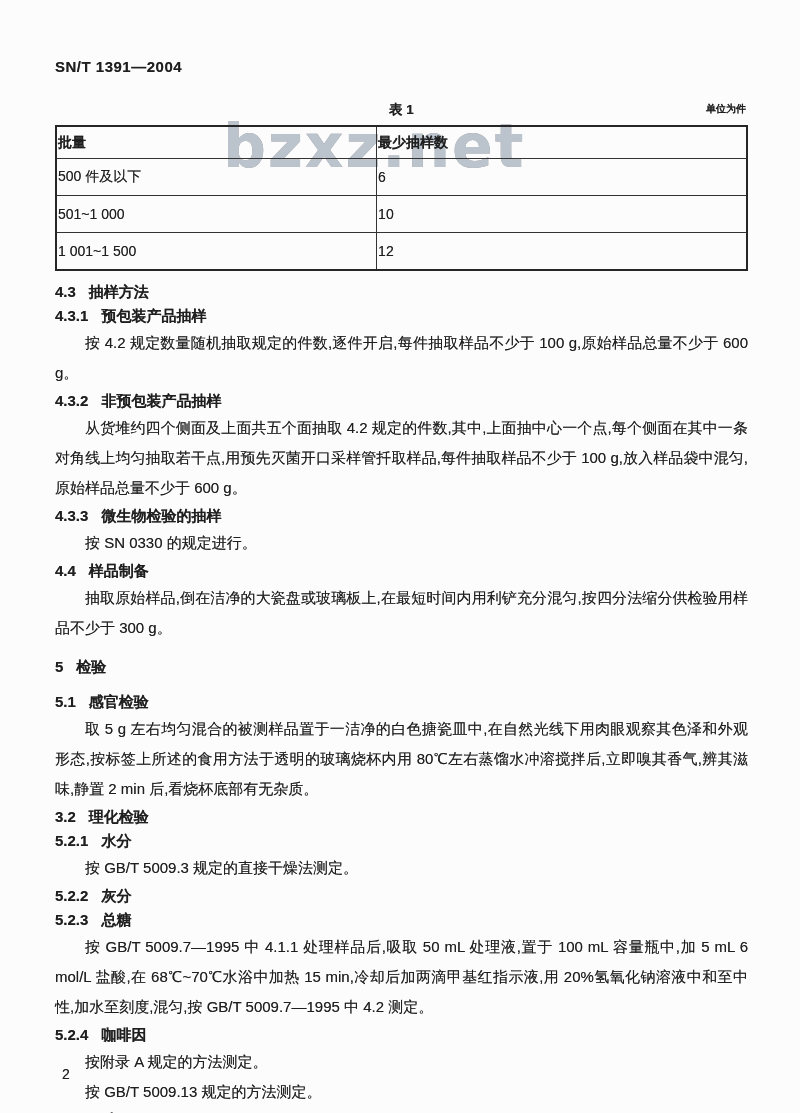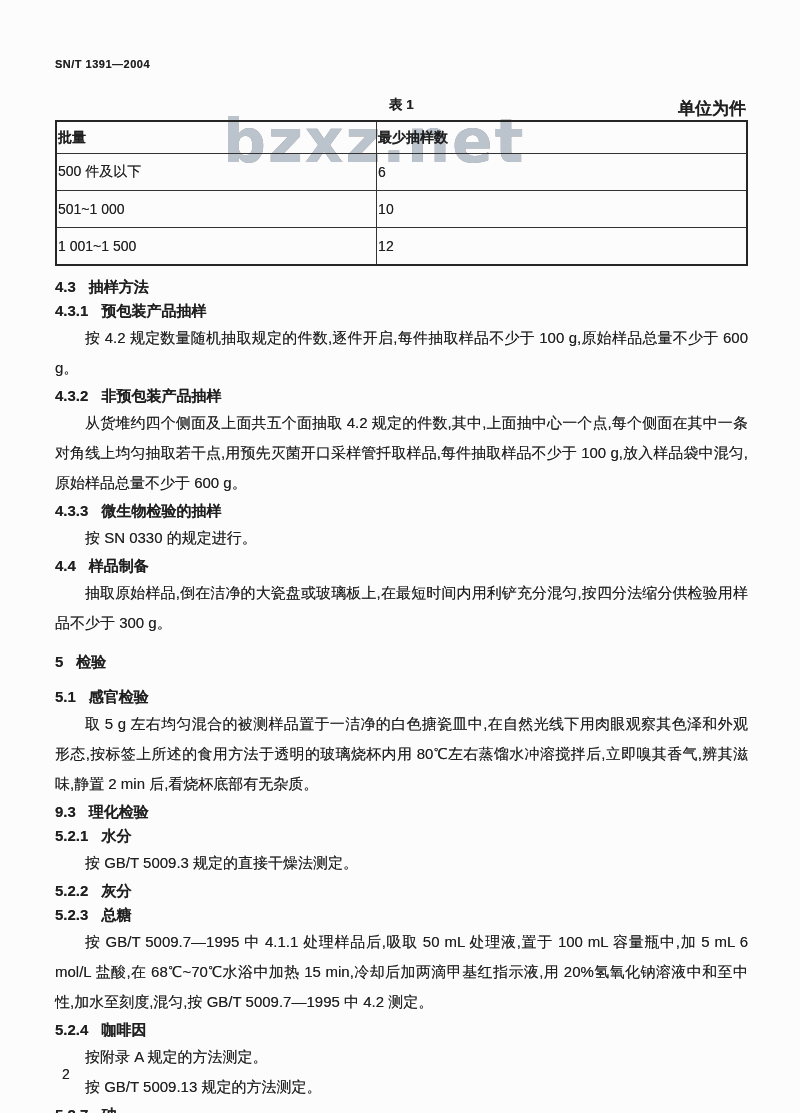--- a/index.html
+++ b/index.html
@@ -8,31 +8,31 @@
     width:800px;height:1113px;
     background:#fcfcfc;
     font-family:"Liberation Sans", sans-serif;
     color:#1f1f1f;
     overflow:hidden;
     box-sizing:border-box;
     padding:58px 52px 0 55px;
     text-shadow:0 0 0.5px rgba(40,40,40,0.65);
   }
   .doc-header{
-    font-size:11px;font-weight:bold;letter-spacing:0.5px;
+    font-size:15px;font-weight:bold;letter-spacing:0.5px;
   }
   .caption-row{
     position:relative;margin-top:26px;height:20px;font-size:13.5px;
   }
   .caption-row .caption{
     position:absolute;left:50%;transform:translateX(-50%);
     font-weight:bold;
   }
   .caption-row .unit{
-    position:absolute;right:2px;top:1px;font-weight:bold;font-size:17px;
+    position:absolute;right:2px;top:1px;font-weight:bold;font-size:10px;
   }
   .table-wrap{position:relative;margin-top:4px;}
   .watermark{
     position:absolute;left:168px;top:-14px;z-index:0;
     font-size:60px;font-weight:800;letter-spacing:2px;
     color:#aab4c0;opacity:0.78;
     font-family:"DejaVu Sans", sans-serif;
     user-select:none;
   }
   table.doc-table{
@@ -145,21 +145,21 @@
 
     <div class="sec">
       <div class="sec-h lvl2">
         <span class="sec-num">5.1</span><span class="sec-title">感官检验</span>
       </div>
       <p class="sec-p">取 5 g 左右均匀混合的被测样品置于一洁净的白色搪瓷皿中,在自然光线下用肉眼观察其色泽和外观形态,按标签上所述的食用方法于透明的玻璃烧杯内用 80℃左右蒸馏水冲溶搅拌后,立即嗅其香气,辨其滋味,静置 2 min 后,看烧杯底部有无杂质。</p>
     </div>
 
     <div class="sec">
       <div class="sec-h lvl2">
-        <span class="sec-num">9.3</span><span class="sec-title">理化检验</span>
+        <span class="sec-num">3.2</span><span class="sec-title">理化检验</span>
       </div>
     </div>
 
     <div class="sec">
       <div class="sec-h lvl3">
         <span class="sec-num">5.2.1</span><span class="sec-title">水分</span>
       </div>
       <p class="sec-p">按 GB/T 5009.3 规定的直接干燥法测定。</p>
     </div>
 

